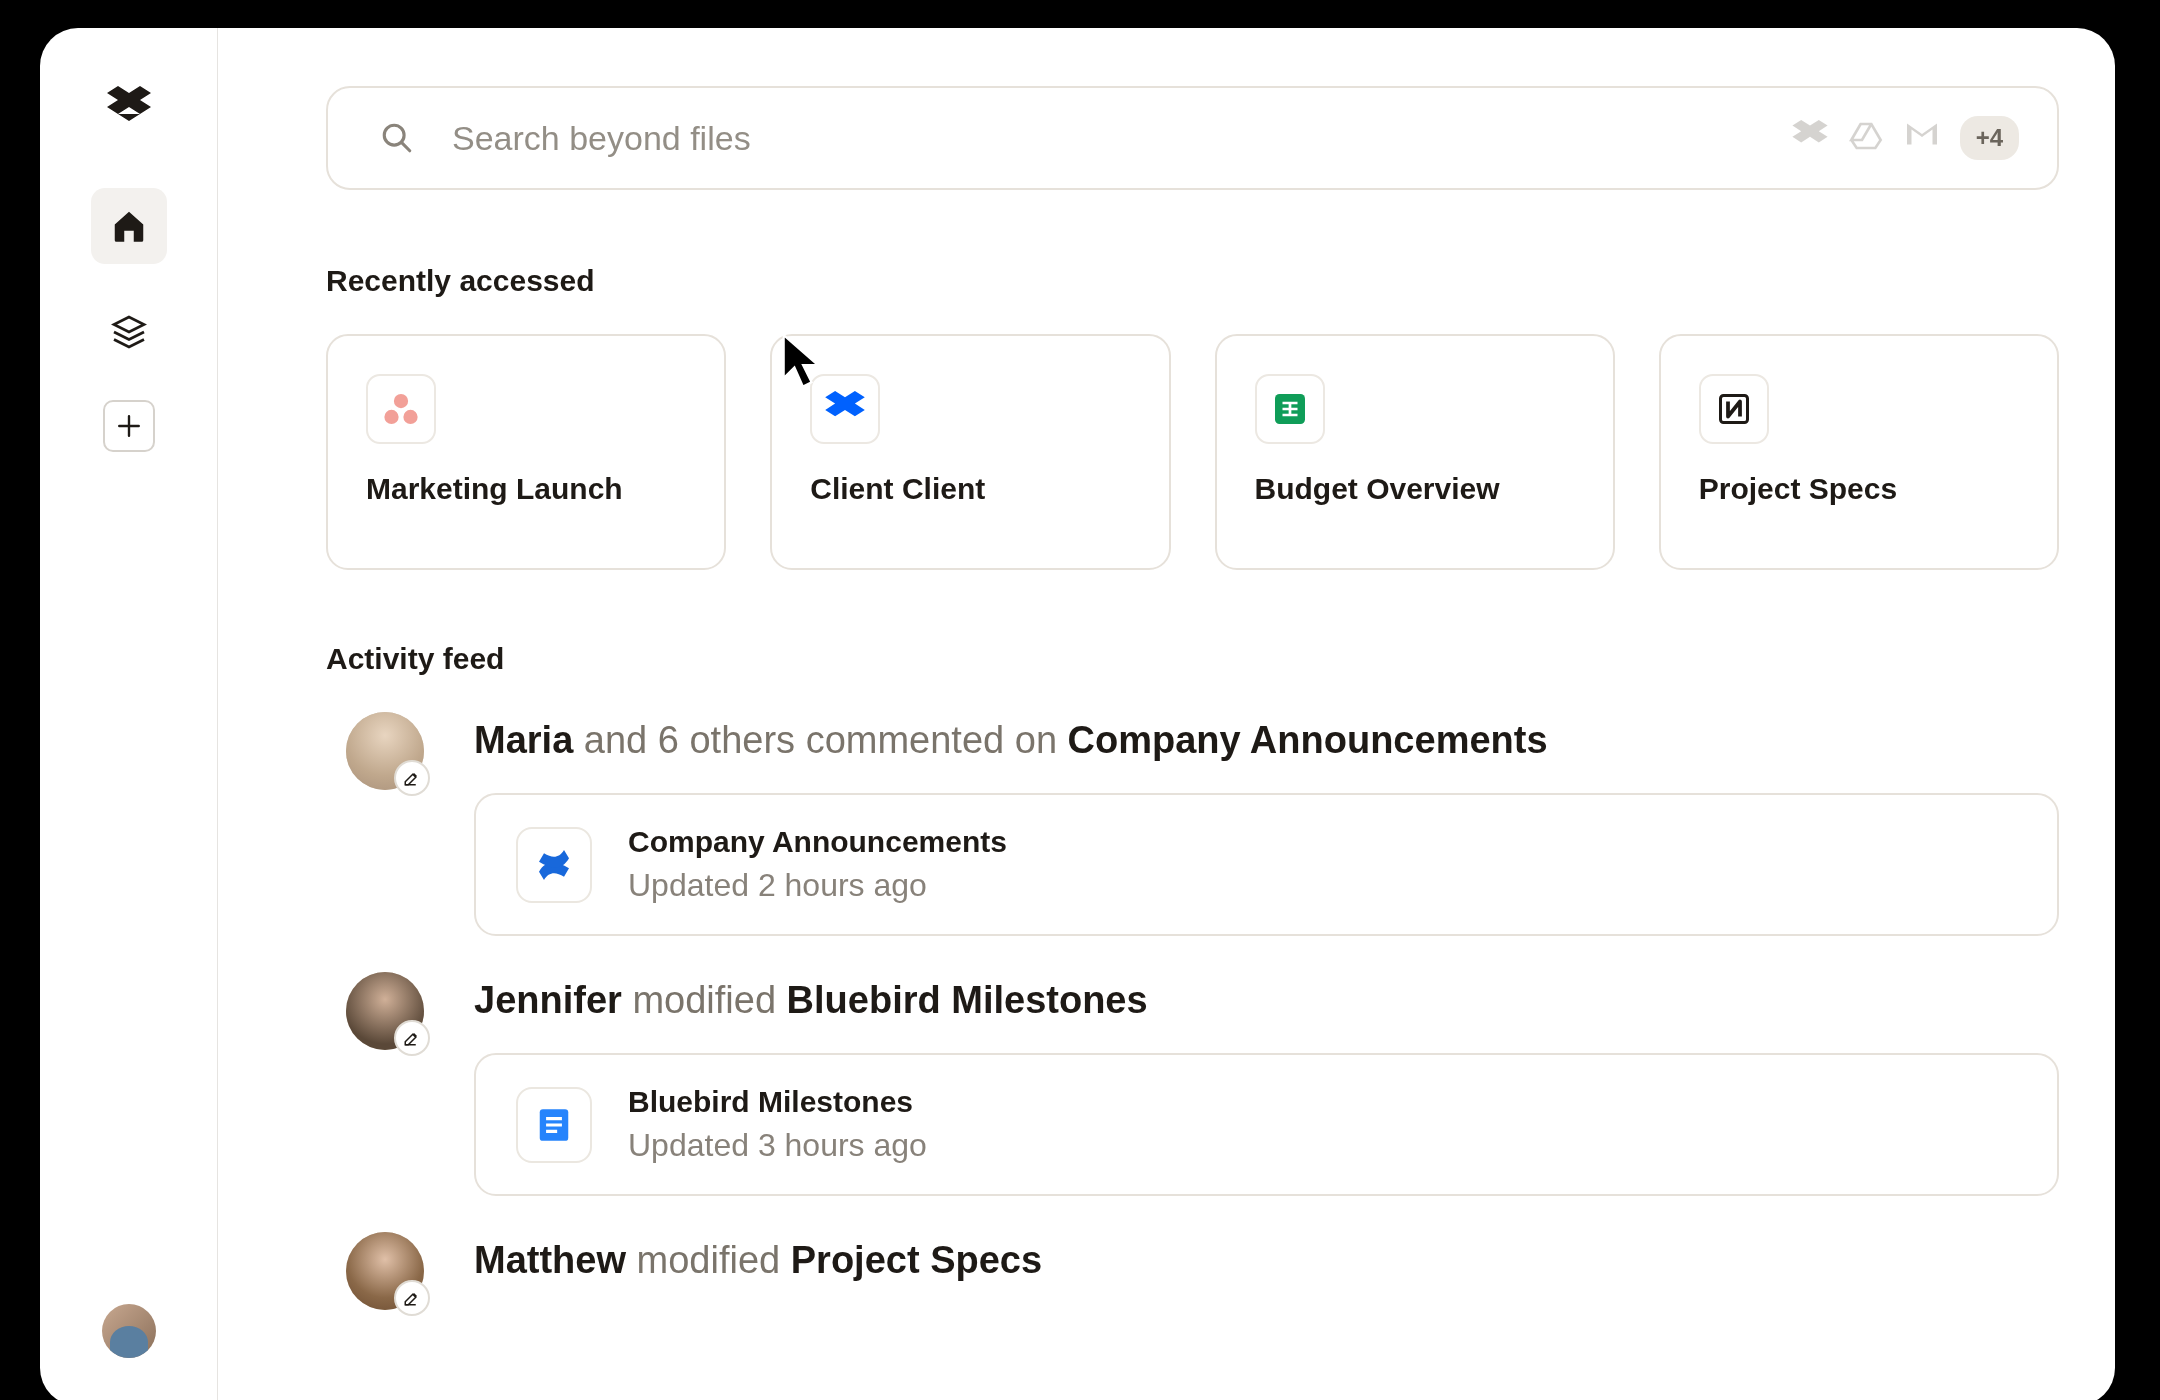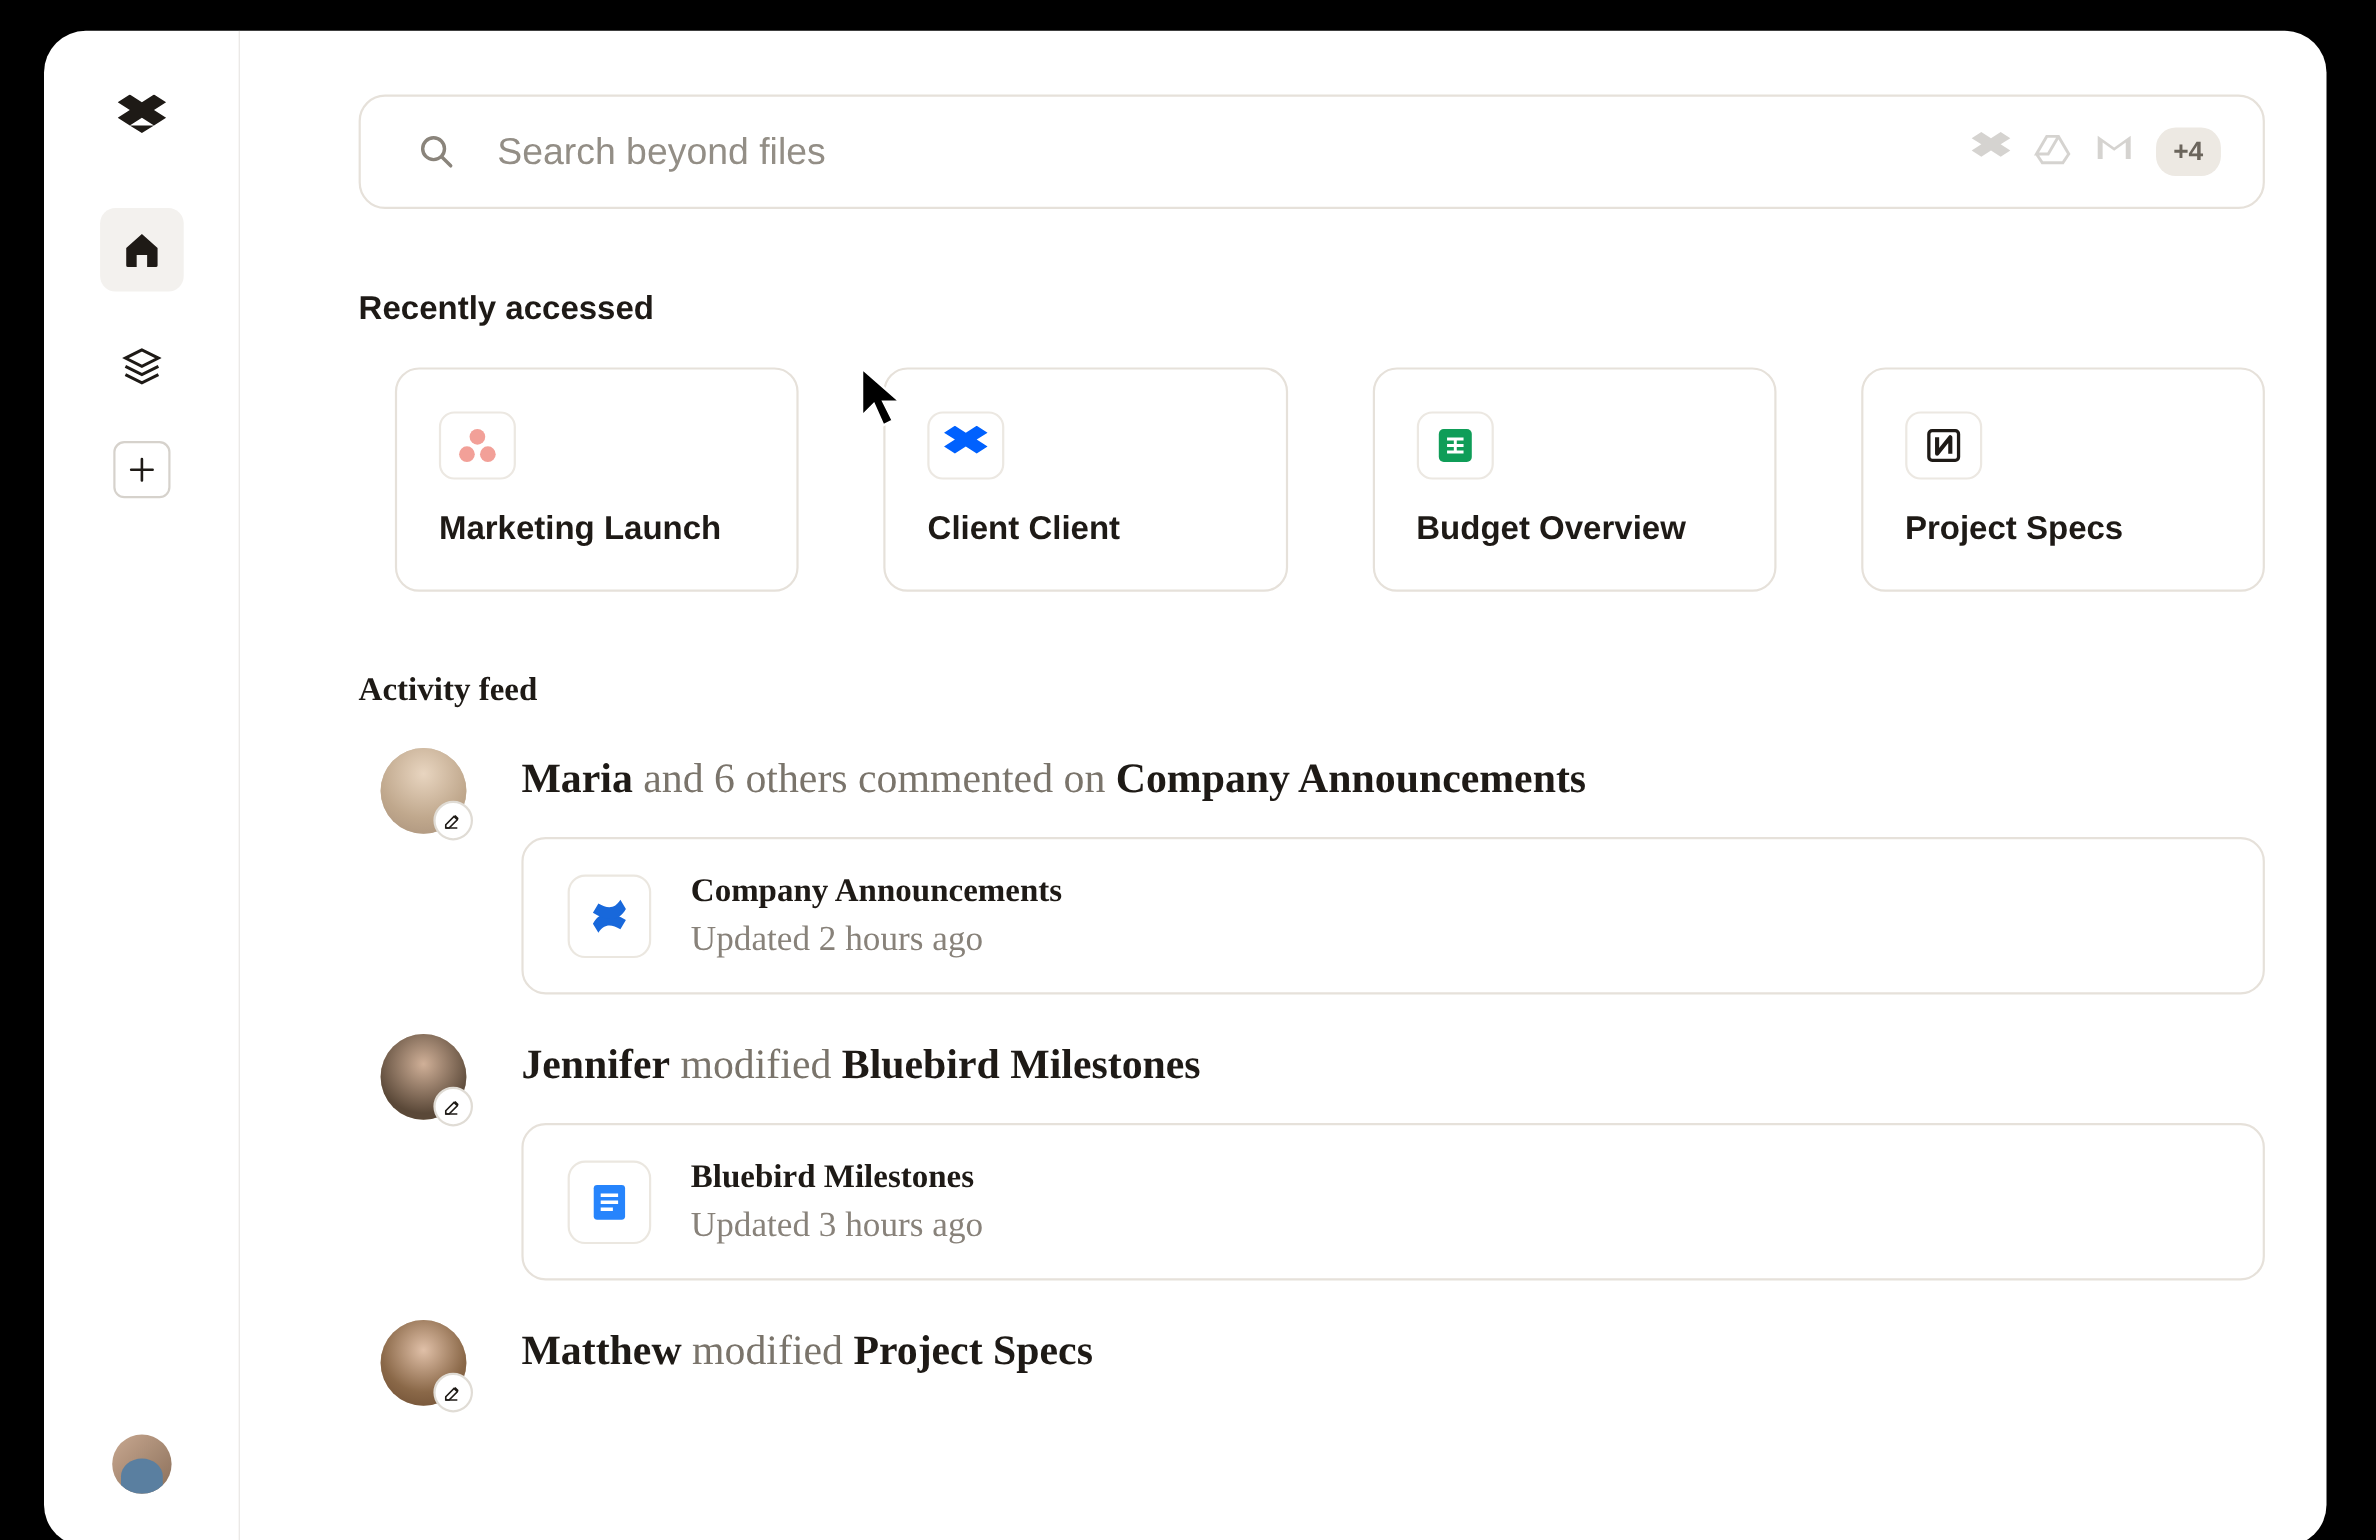--- a/index.html
+++ b/index.html
@@ -131,47 +131,45 @@
   color: #1e1a16;
   margin-top: 74px;
   margin-bottom: 36px;
 }
 .recent-cards {
   display: flex;
   gap: 44px;
 }
 .recent-card {
   flex: 1;
-  height: 204px;
+  height: 236px;
   border: 2px solid #e6e1da;
   border-radius: 22px;
   padding: 38px 38px;
   cursor: pointer;
   display: flex;
   flex-direction: column;
-  margin-left: 33px;
 }
 .card-icon-box {
   width: 70px;
   height: 70px;
   border: 2px solid #ece8e2;
   border-radius: 14px;
   display: flex;
   align-items: center;
   justify-content: center;
   margin-bottom: 28px;
 }
 .card-title {
   font-size: 30px;
   font-weight: 600;
   color: #1e1a16;
 }
 .activity-feed {
   margin-top: 72px;
-  font-family: Liberation Serif, serif;
 }
 .activity-item {
   display: flex;
   margin-bottom: 36px;
   margin-left: 20px;
 }
 .activity-avatar {
   width: 78px;
   height: 78px;
   border-radius: 50%;

